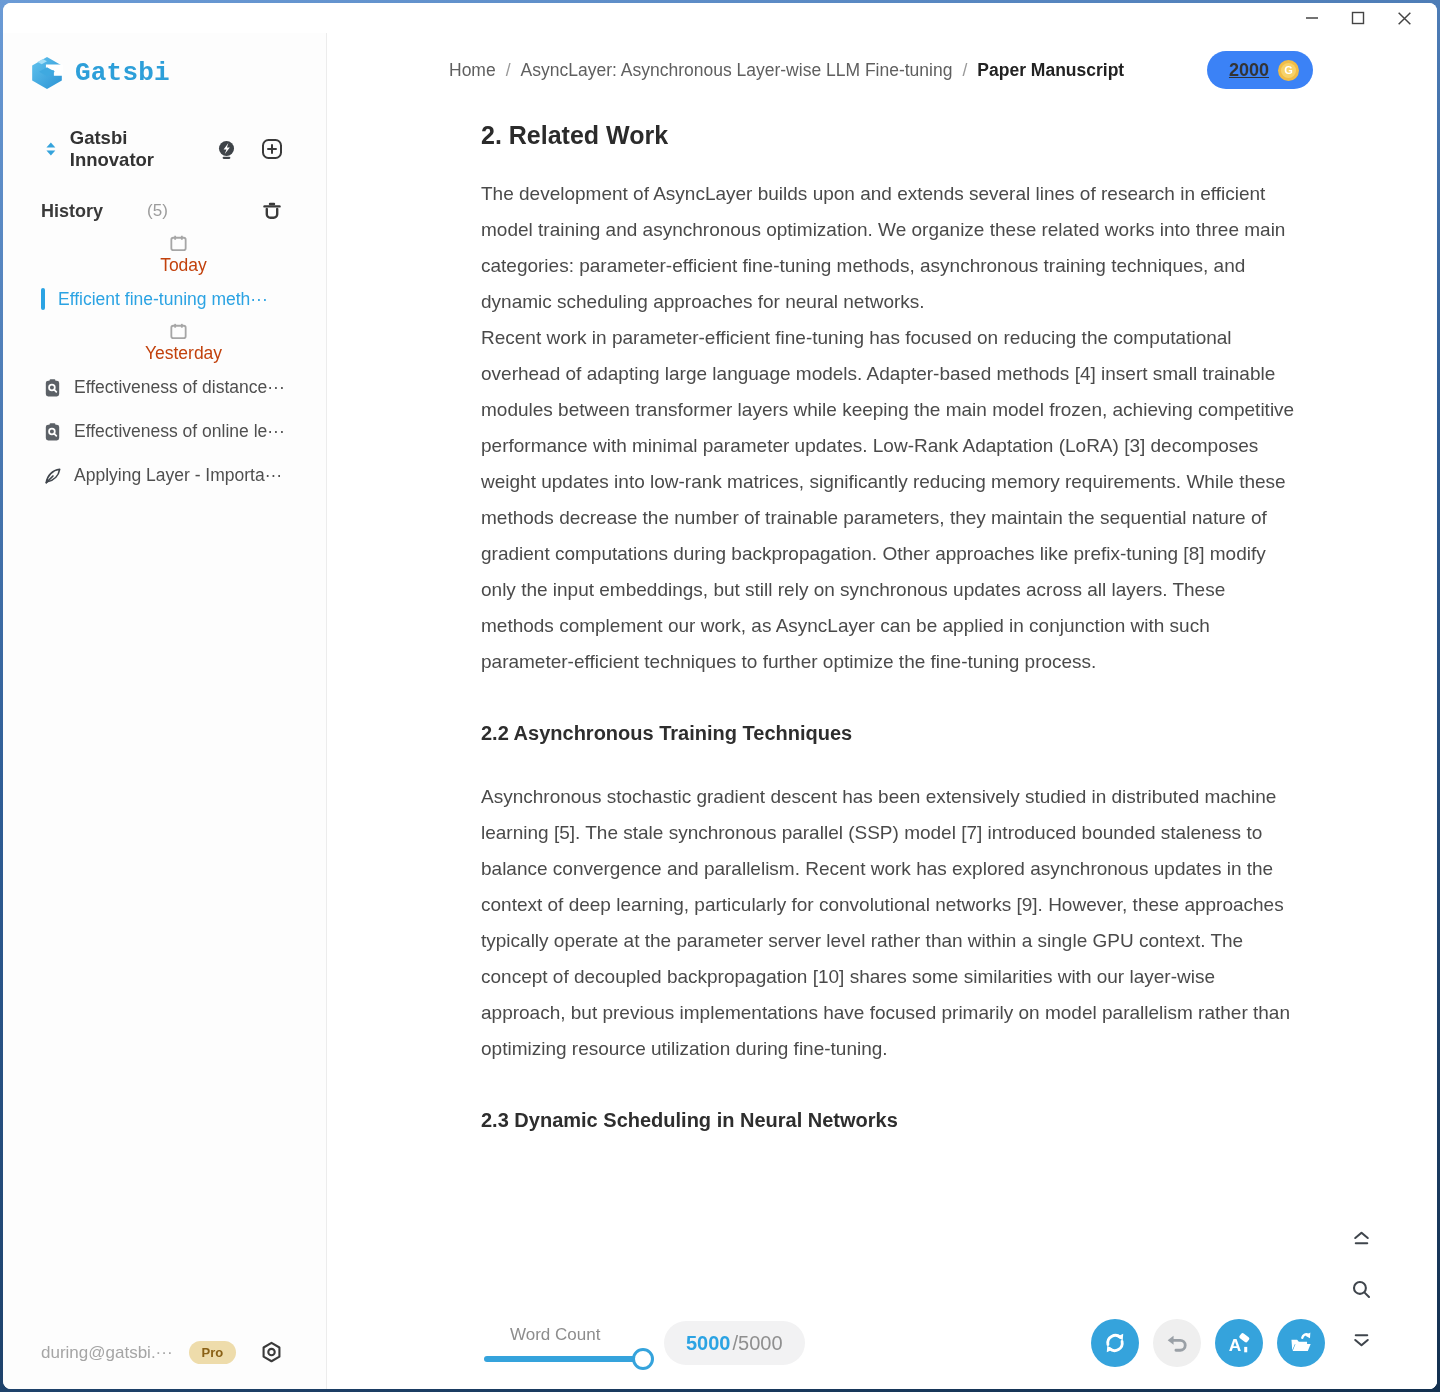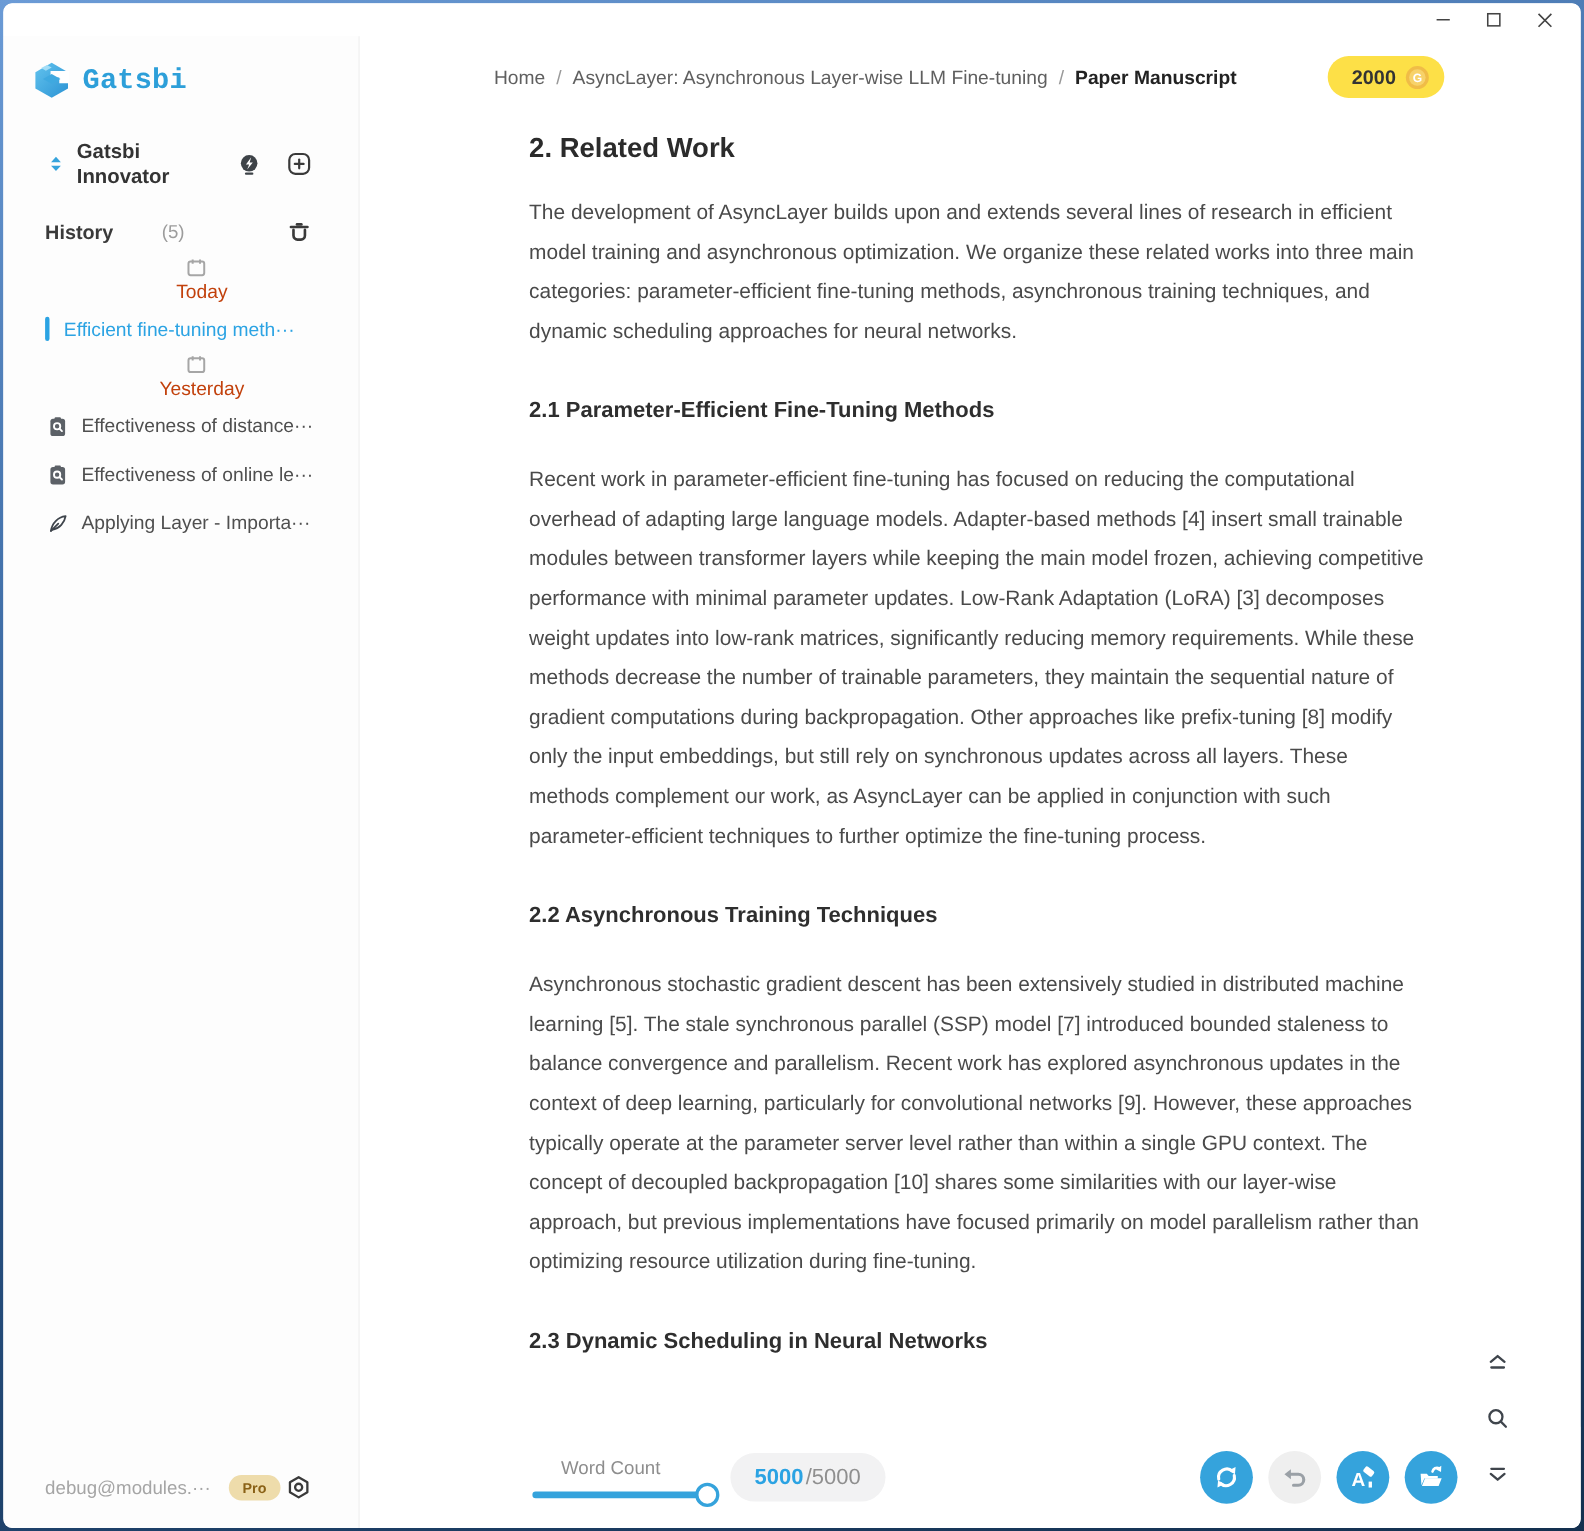--- a/index.html
+++ b/index.html
@@ -54,23 +54,23 @@
   .plan-pill { margin-left:16px; background:#eedcab; color:#8a6116; font-size:13px;
     font-weight:700; border-radius:12px; padding:4px 13px; }
   .user-row .icon-btn { margin-left:auto; }
 
   
   .breadcrumbs { height:74px; display:flex; align-items:center;
     padding:0 124px 0 122px; font-size:17.5px; color:#5f5f5f; }
   .crumb { white-space:nowrap; cursor:pointer; }
   .crumb-sep { margin:0 10px; color:#999; }
   .crumb-current { color:#222; font-weight:700; cursor:default; }
-  .credits { margin-left:auto; background:#fde047; height:38px; border-radius:19px;
+  .credits { margin-left:auto; background:#3b82f6; height:38px; border-radius:19px;
     display:flex; align-items:center; gap:8px; padding:0 13px 0 22px;
-    font-size:18px; font-weight:700; color:#333; cursor:pointer; }
+    font-size:18px; font-weight:700; color:#333; cursor:pointer;text-decoration:underline; }
 
   
   .content { padding:14px 0 0 154px; width:976px; }
   .doc-title { font-size:25px; color:#2b2b2b; margin:0 0 26px; font-weight:700; }
   .content p { font-size:19px; line-height:36px; color:#4a4a4a; margin:0; max-width:822px; }
   .sec-heading { font-size:20px; color:#2e2e2e; margin:42px 0 34px; font-weight:700; }
 
   
   .footer { position:absolute; left:16px; right:0; bottom:0; height:92px; background:#fff;
     display:flex; align-items:center; padding-left:141px; z-index:5; }
@@ -231,21 +231,21 @@
             <svg width="21" height="21" viewBox="0 0 22 22">
                   <path d="M4.5 18.5 C5.5 11 11 5.5 18.5 4.5 C17.5 10.5 13 16 5.5 17.5 Z" fill="none" stroke="#3f454c" stroke-width="1.7" stroke-linejoin="round"></path>
                   <line x1="4.5" y1="18.5" x2="11.5" y2="11.5" stroke="#3f454c" stroke-width="1.7" stroke-linecap="round"></line>
                 </svg>
           </span>
           <span>Applying Layer - Importa···</span>
         </div>
       </nav>
 
       <div class="user-row">
-        <span class="user-email">debug@modules.···</span>
+        <span class="user-email">during@gatsbi.···</span>
         <span class="plan-pill">Pro</span>
         <button class="icon-btn">
           <svg width="25" height="25" viewBox="0 0 24 24">
             <path d="M12 2.8 19.6 7.2 v8.8 L12 20.4 4.4 16 v-8.8 Z" fill="none" stroke="#3a3a3a" stroke-width="2" stroke-linejoin="round"></path>
             <circle cx="12" cy="11.6" r="3.1" fill="none" stroke="#3a3a3a" stroke-width="2"></circle>
           </svg>
         </button>
       </div>
     </aside>
 
@@ -264,21 +264,20 @@
             <circle cx="11" cy="11" r="10" fill="#f0bc47"></circle>
             <circle cx="11" cy="11" r="7.2" fill="#f7d269"></circle>
             <text x="11" y="14.8" text-anchor="middle" font-size="10.5" font-weight="800" fill="#fff" font-family="Liberation Sans, sans-serif">G</text>
           </svg>
         </div>
       </div>
 
       <div class="content">
         <h1 class="doc-title">2. Related Work</h1>
         <p>The development of AsyncLayer builds upon and extends several lines of research in efficient model training and asynchronous optimization. We organize these related works into three main categories: parameter-efficient fine-tuning methods, asynchronous training techniques, and dynamic scheduling approaches for neural networks.</p>
-        <h2 class="sec-heading">2.1 Parameter-Efficient Fine-Tuning Methods</h2>
         <p>Recent work in parameter-efficient fine-tuning has focused on reducing the computational overhead of adapting large language models. Adapter-based methods [4] insert small trainable modules between transformer layers while keeping the main model frozen, achieving competitive performance with minimal parameter updates. Low-Rank Adaptation (LoRA) [3] decomposes weight updates into low-rank matrices, significantly reducing memory requirements. While these methods decrease the number of trainable parameters, they maintain the sequential nature of gradient computations during backpropagation. Other approaches like prefix-tuning [8] modify only the input embeddings, but still rely on synchronous updates across all layers. These methods complement our work, as AsyncLayer can be applied in conjunction with such parameter-efficient techniques to further optimize the fine-tuning process.</p>
         <h2 class="sec-heading">2.2 Asynchronous Training Techniques</h2>
         <p>Asynchronous stochastic gradient descent has been extensively studied in distributed machine learning [5]. The stale synchronous parallel (SSP) model [7] introduced bounded staleness to balance convergence and parallelism. Recent work has explored asynchronous updates in the context of deep learning, particularly for convolutional networks [9]. However, these approaches typically operate at the parameter server level rather than within a single GPU context. The concept of decoupled backpropagation [10] shares some similarities with our layer-wise approach, but previous implementations have focused primarily on model parallelism rather than optimizing resource utilization during fine-tuning.</p>
         <h2 class="sec-heading">2.3 Dynamic Scheduling in Neural Networks</h2>
       </div>
 
       <div class="footer">
         <div class="wc">
           <span class="wc-label">Word Count</span>
           <div class="slider">

